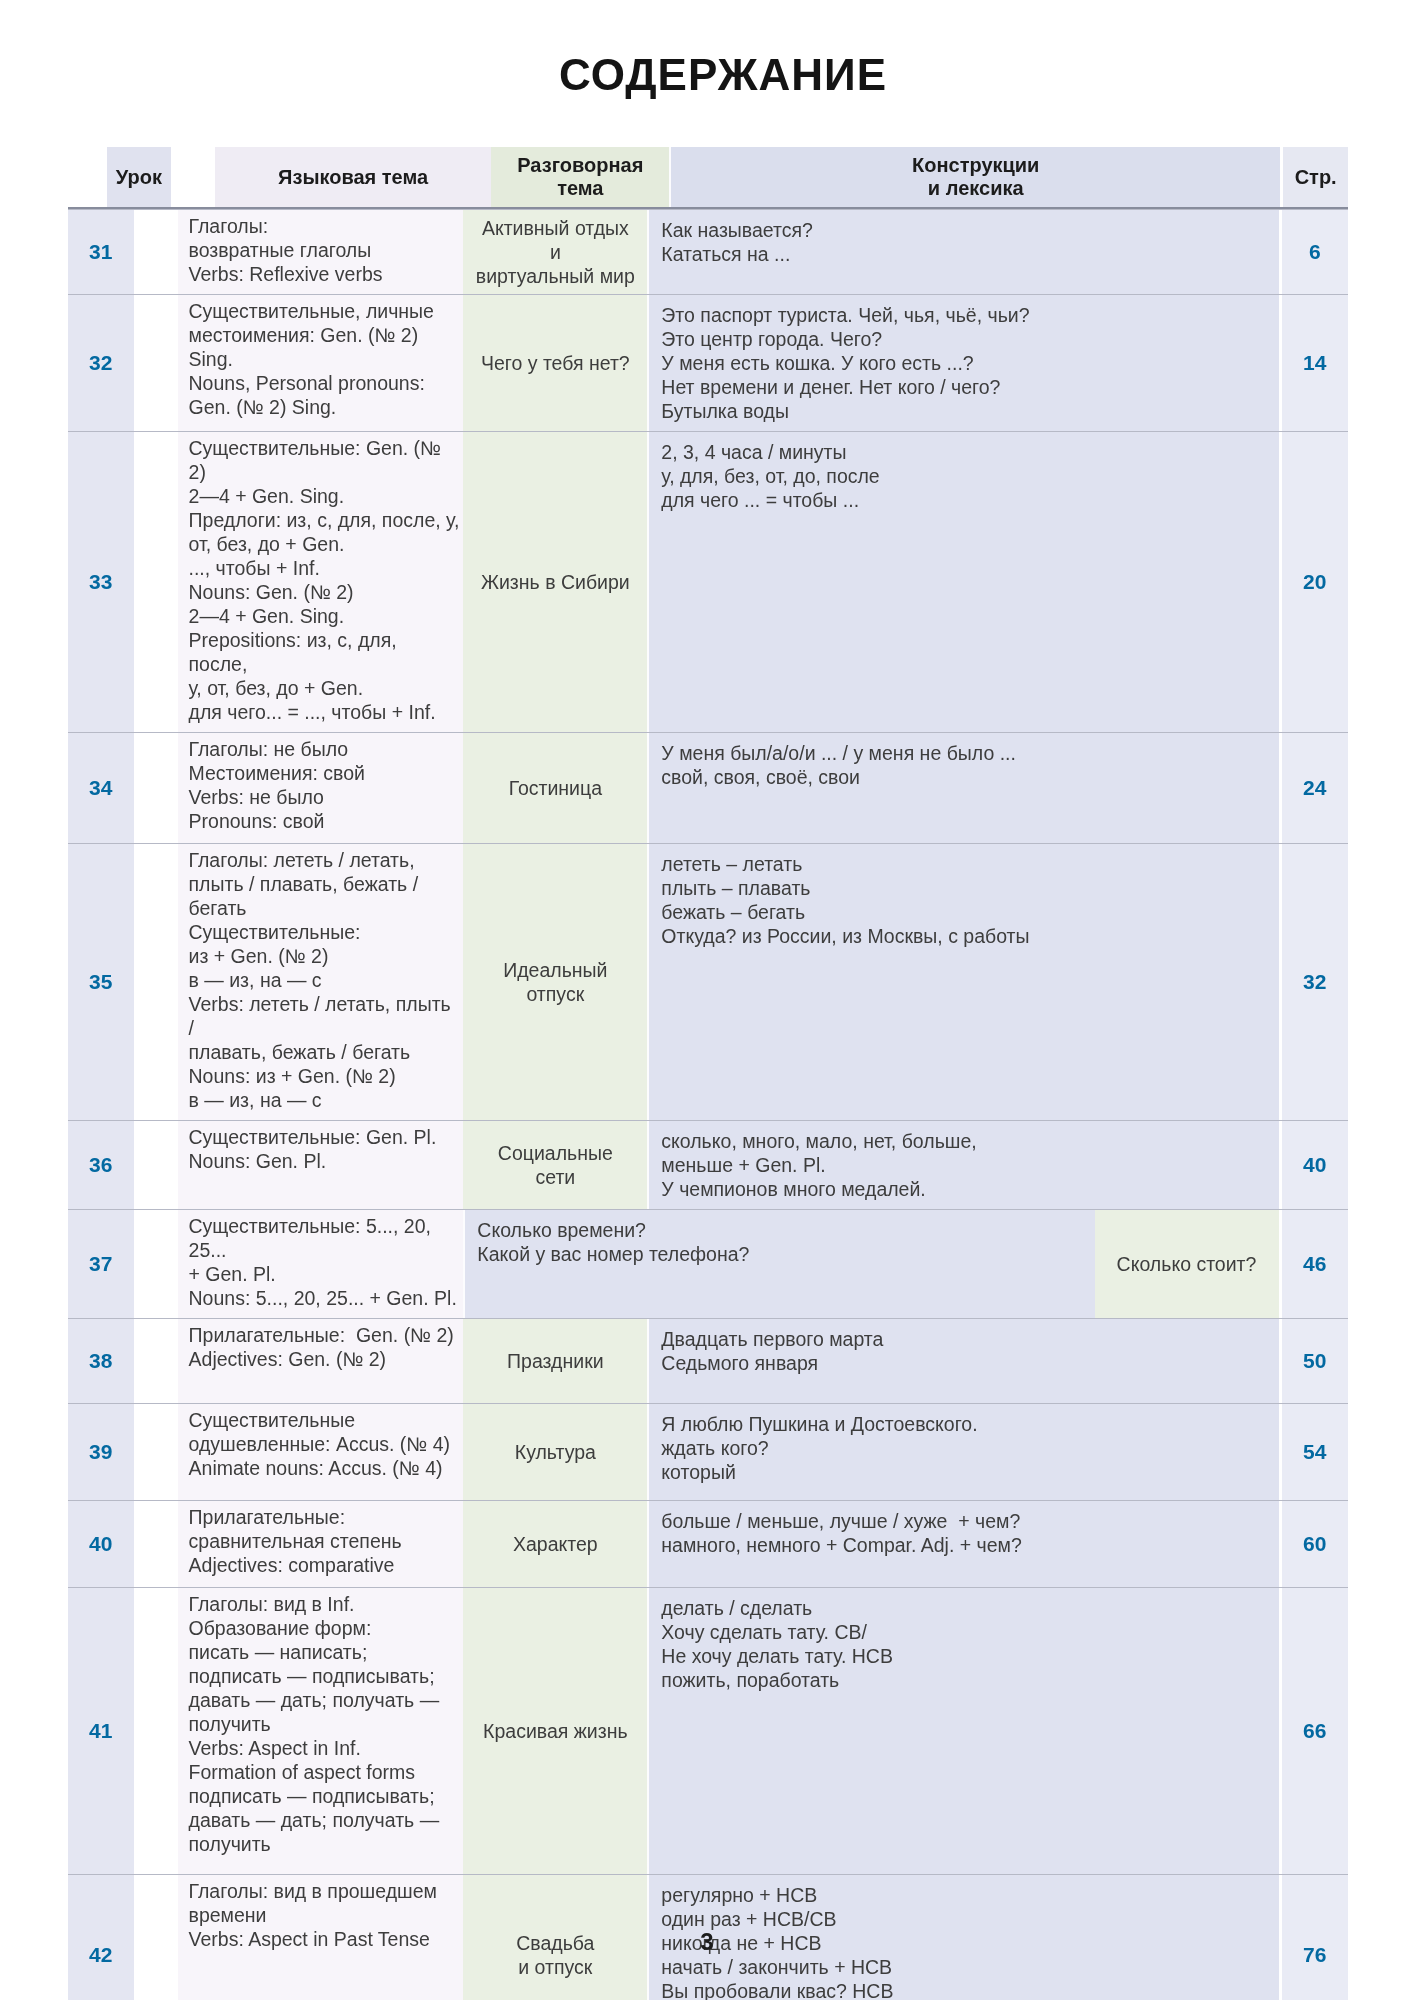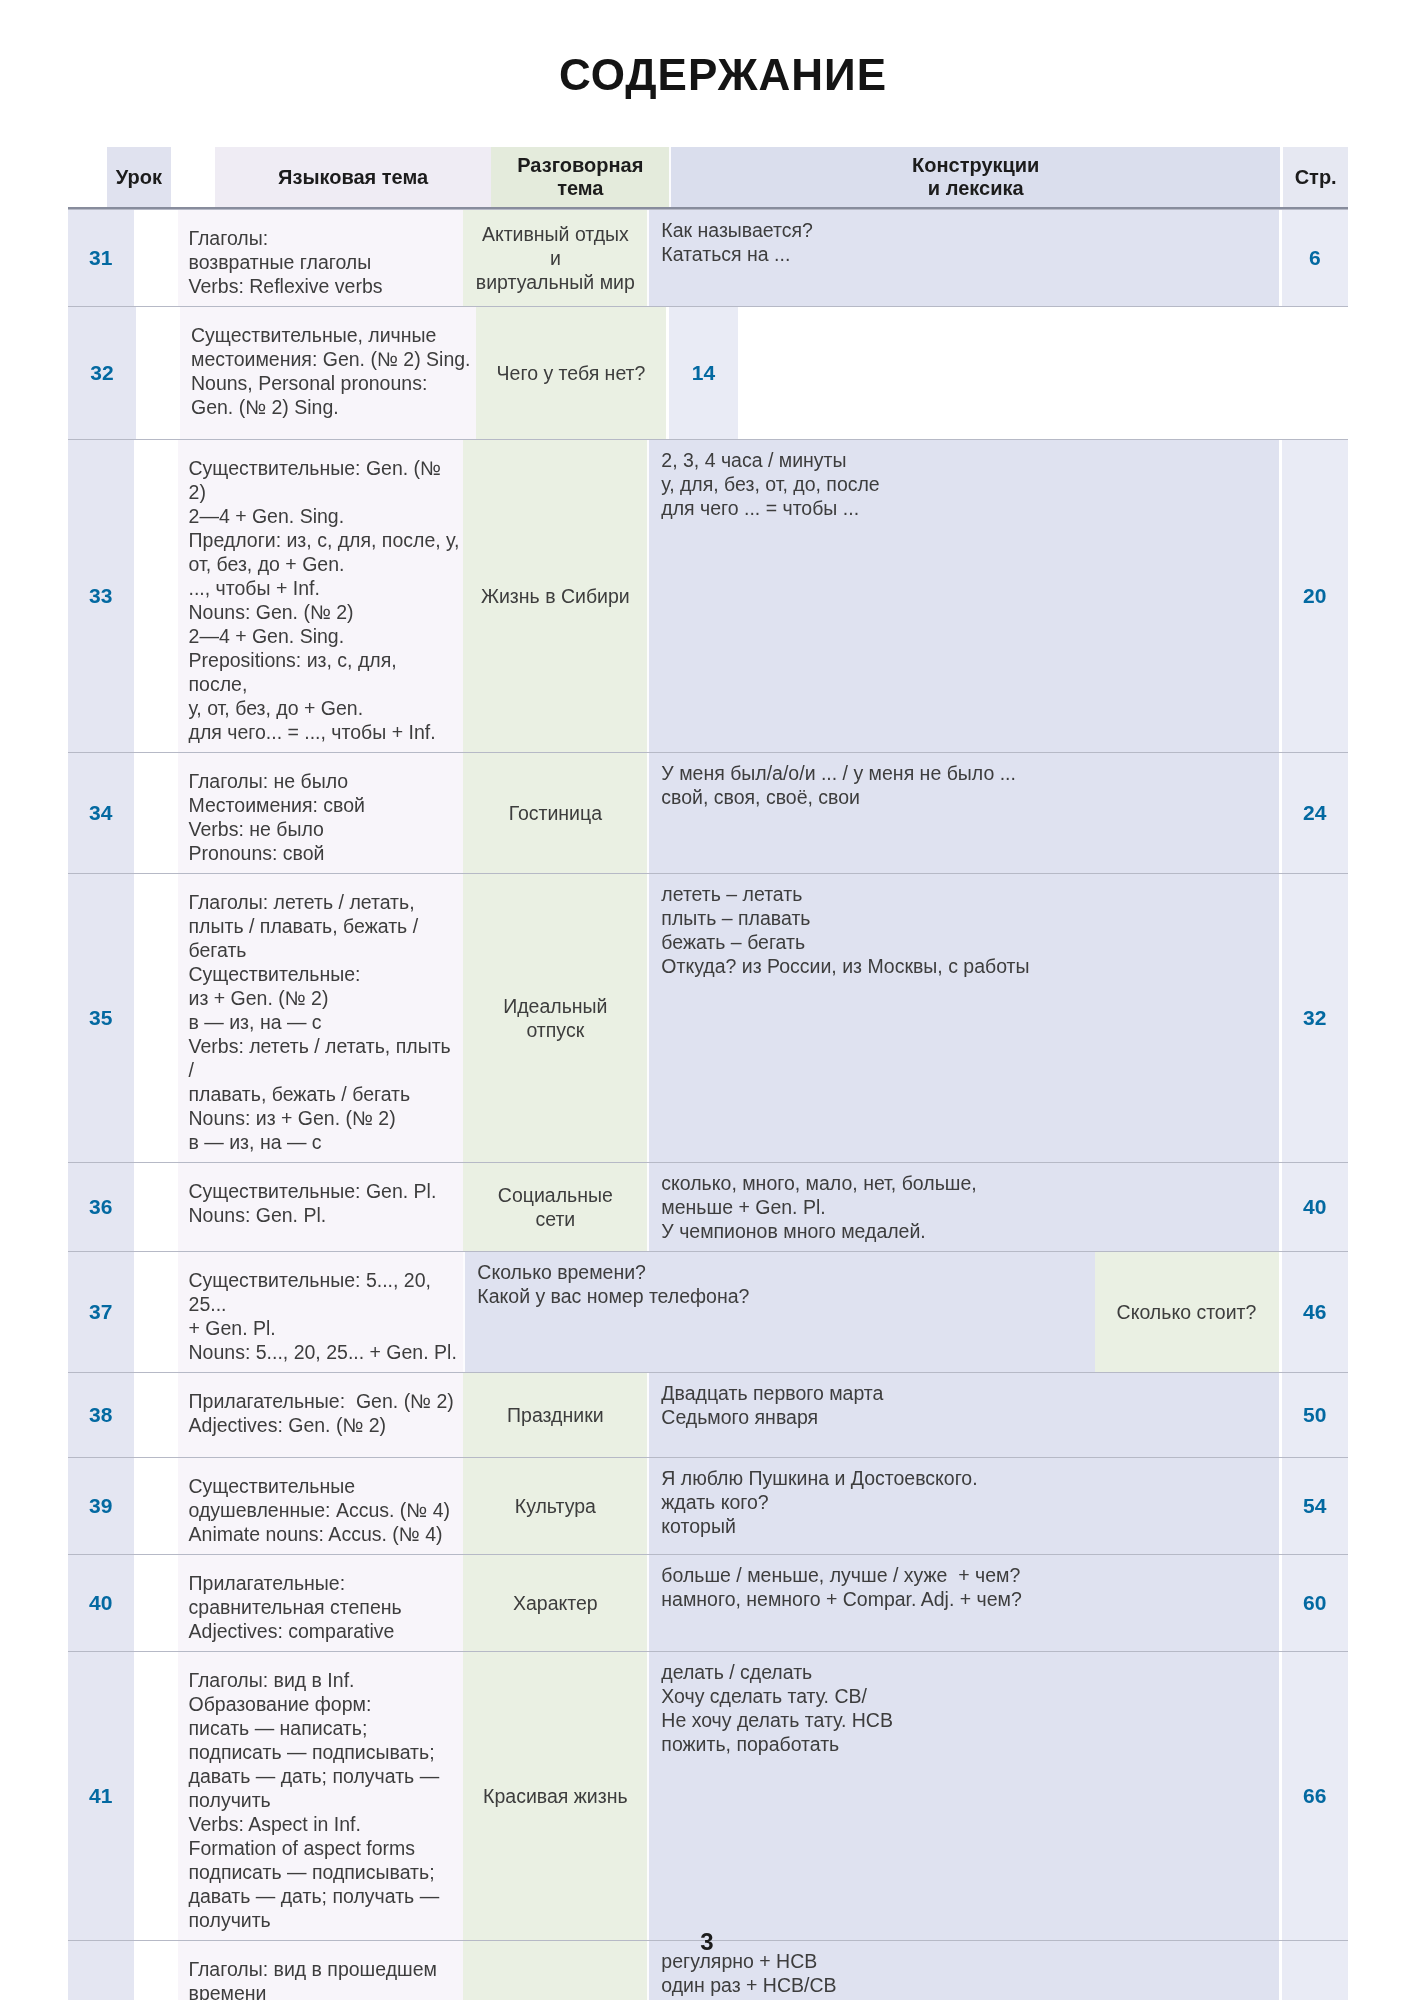--- a/index.html
+++ b/index.html
@@ -70,21 +70,21 @@
   .c3{border-left:2px solid rgba(255,255,255,.9);}
   .c4{border-left:3px solid #ffffff;}
 
   
   .body-row .c0,.body-row .c2,.body-row .c4{
     display:flex;align-items:center;justify-content:center;text-align:center;
   }
   .body-row .c0,.body-row .c4{
     font-weight:700;font-size:21px;color:#0369a1;
   }
-  .body-row .c1{padding:16px 4px 8px 11px;}
+  .body-row .c1{padding:4px 4px 8px 11px;}
   .body-row .c3{padding:8px 10px 8px 12px;}
   .body-row .c2{padding:4px 12px;}
 
   .header-row .cell{
     display:flex;align-items:center;justify-content:center;
     text-align:center;
     font-weight:700;font-size:20px;line-height:23px;color:#1c1c1c;
     padding:4px 2px;
   }
 
@@ -121,20 +121,25 @@
 Кататься на ...</div>
         <div class="cell c4">6</div>
       </div>
       <div class="row body-row">
         <div class="cell c0">32</div>
         <div class="cell c1">Существительные, личные
 местоимения: Gen. (№ 2) Sing.
 Nouns, Personal pronouns:
 Gen. (№ 2) Sing.</div>
         <div class="cell c2">Чего у тебя нет?</div>
+        <div class="cell c3">Это паспорт туриста. Чей, чья, чьё, чьи?
+Это центр города. Чего?
+У меня есть кошка. У кого есть ...?
+Нет времени и денег. Нет кого / чего?
+Бутылка воды</div>
         <div class="cell c4">14</div>
       </div>
       <div class="row body-row">
         <div class="cell c0">33</div>
         <div class="cell c1">Существительные: Gen. (№ 2)
 2—4 + Gen. Sing.
 Предлоги: из, с, для, после, у,
 от, без, до + Gen.
 ..., чтобы + Inf.
 Nouns: Gen. (№ 2)

